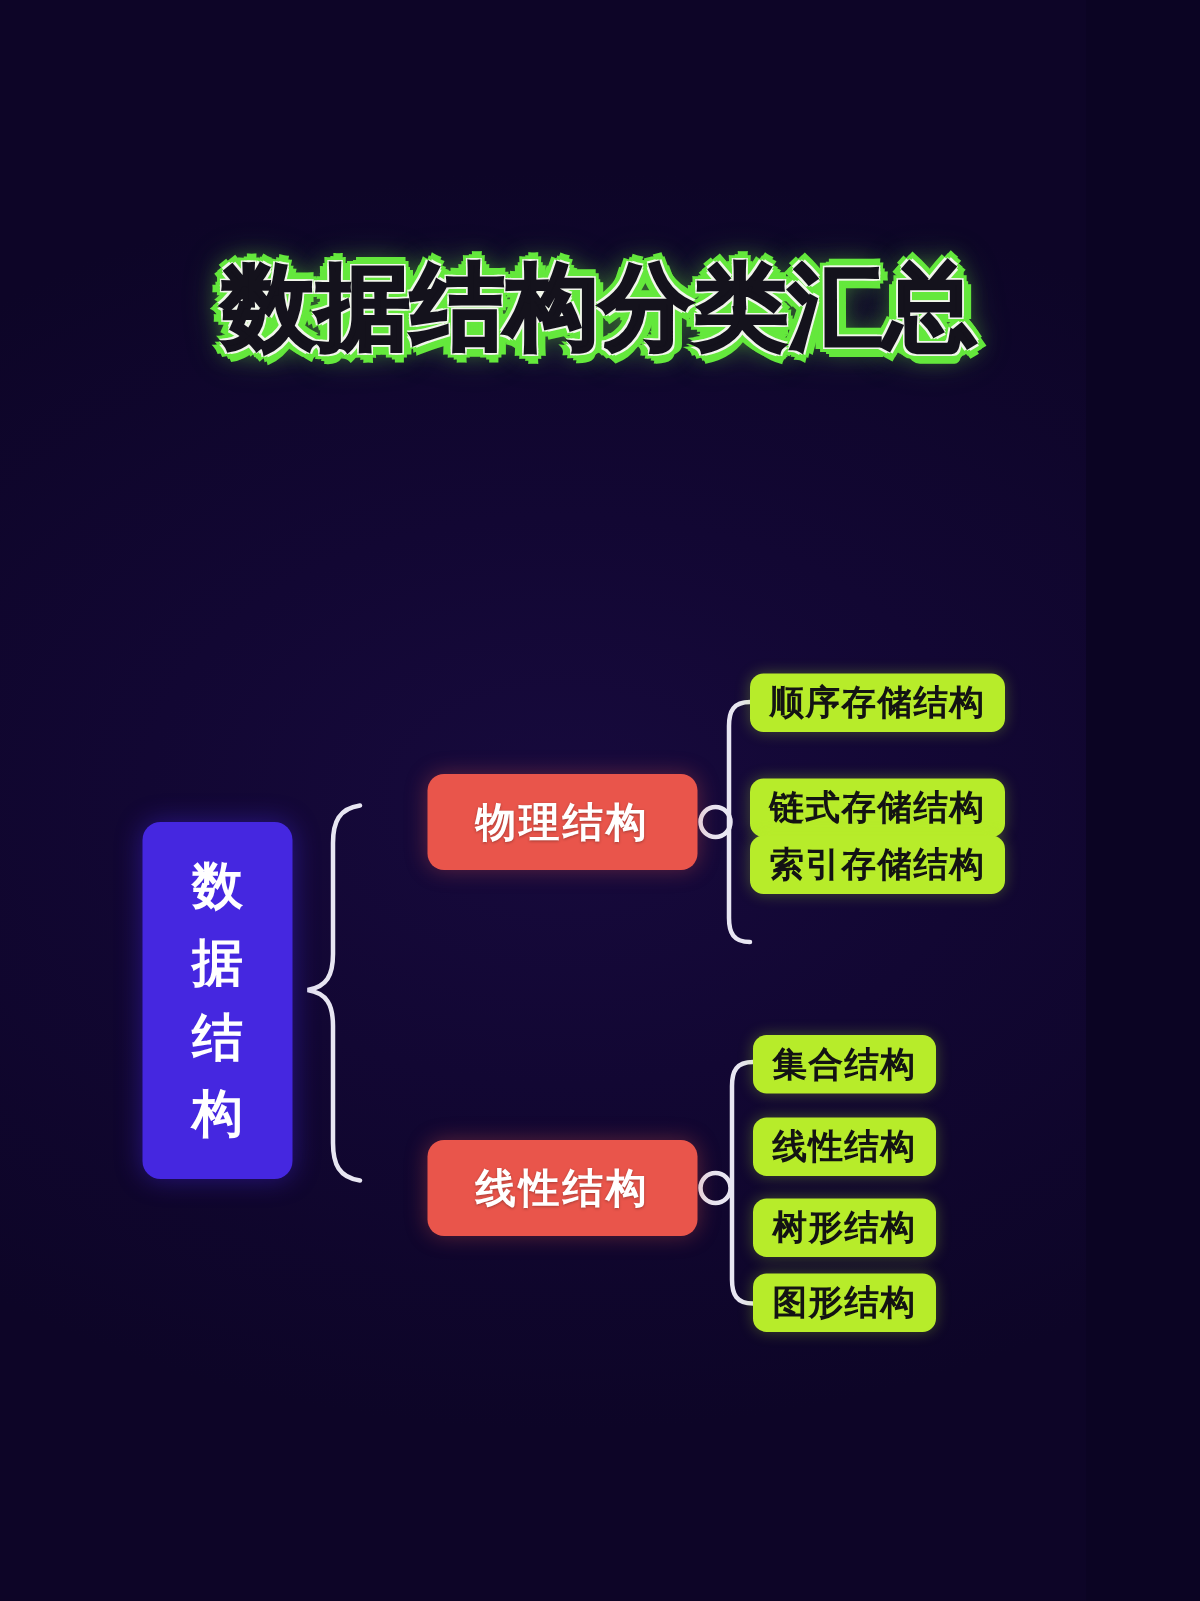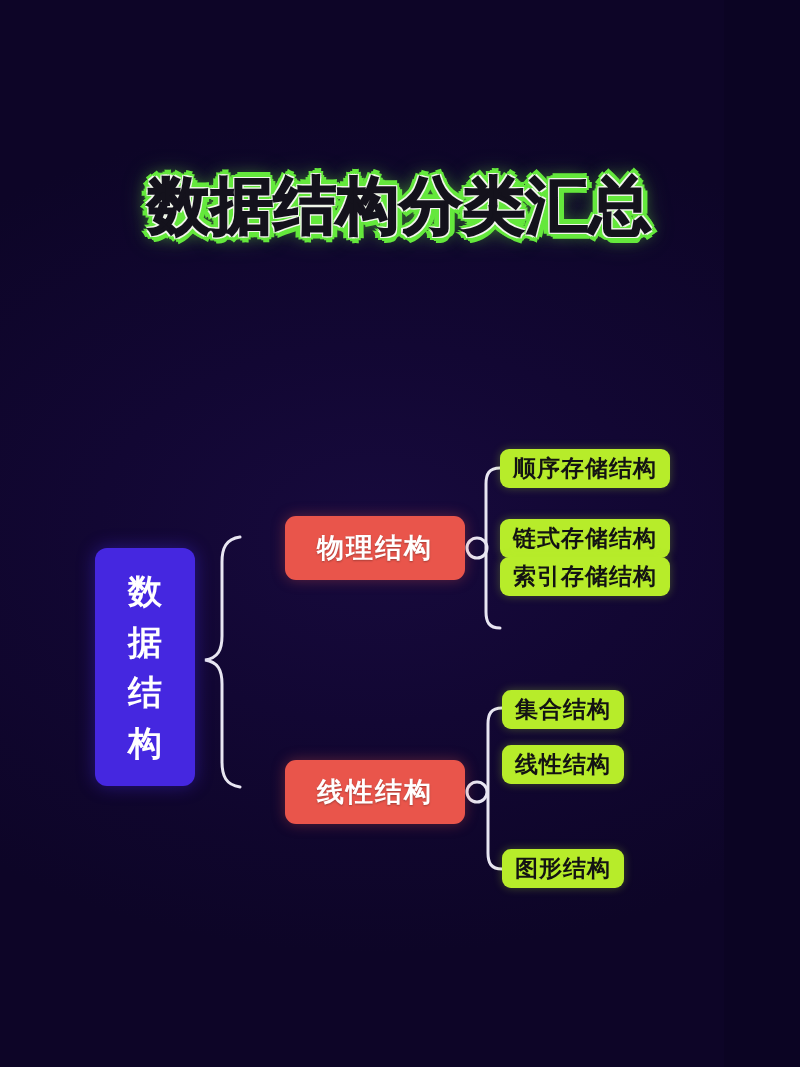--- a/index.html
+++ b/index.html
@@ -205,17 +205,20 @@
   <div id="leaf-p2" class="node leaf-node leaf-wide">
     <span class="label">索引存储结构</span>
   </div>
 
   <div id="leaf-l0" class="node leaf-node leaf-narrow">
     <span class="label">集合结构</span>
   </div>
   <div id="leaf-l1" class="node leaf-node leaf-narrow">
     <span class="label">线性结构</span>
   </div>
+  <div id="leaf-l2" class="node leaf-node leaf-narrow">
+    <span class="label">树形结构</span>
+  </div>
   <div id="leaf-l3" class="node leaf-node leaf-narrow">
     <span class="label">图形结构</span>
   </div>
 
 </div>
 
 </body></html>

